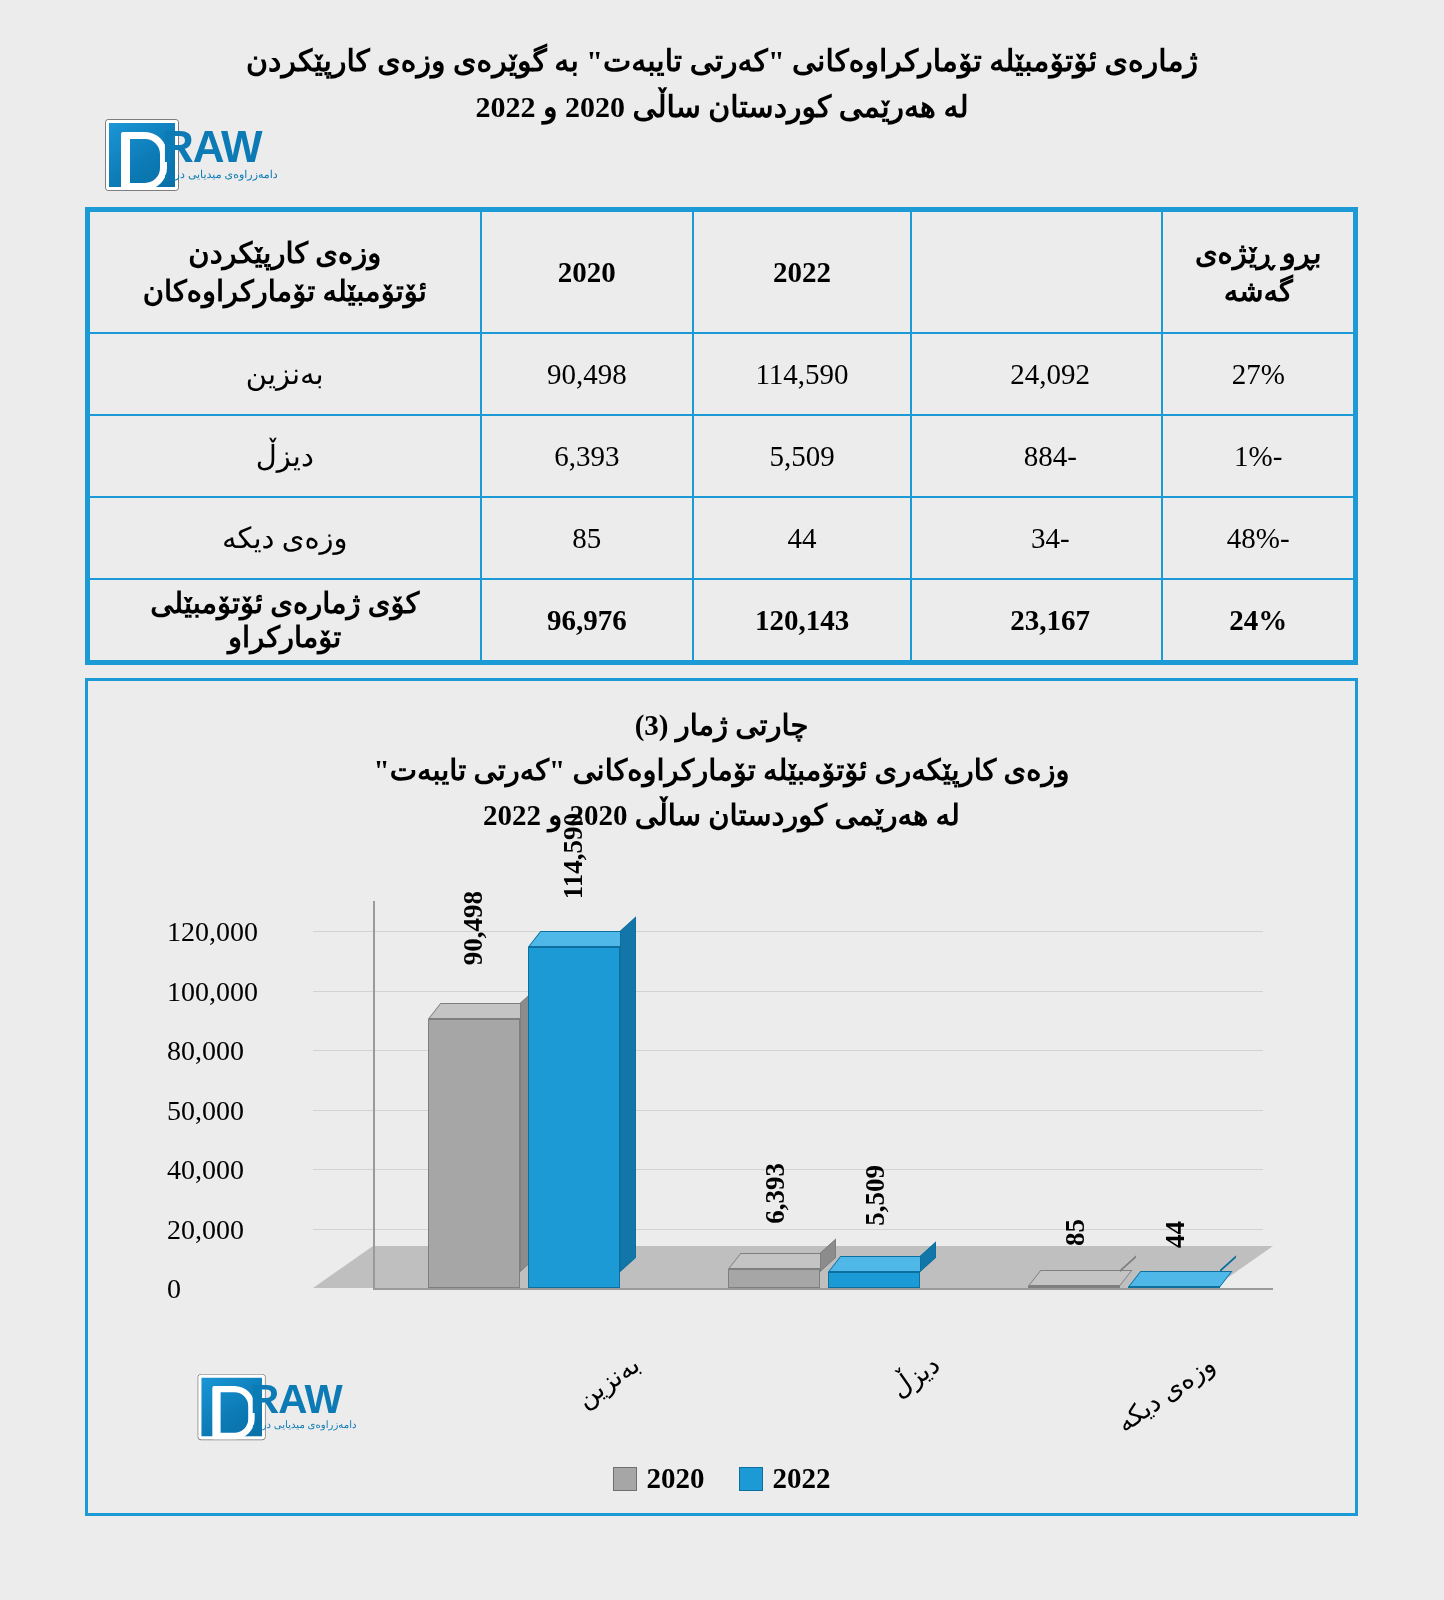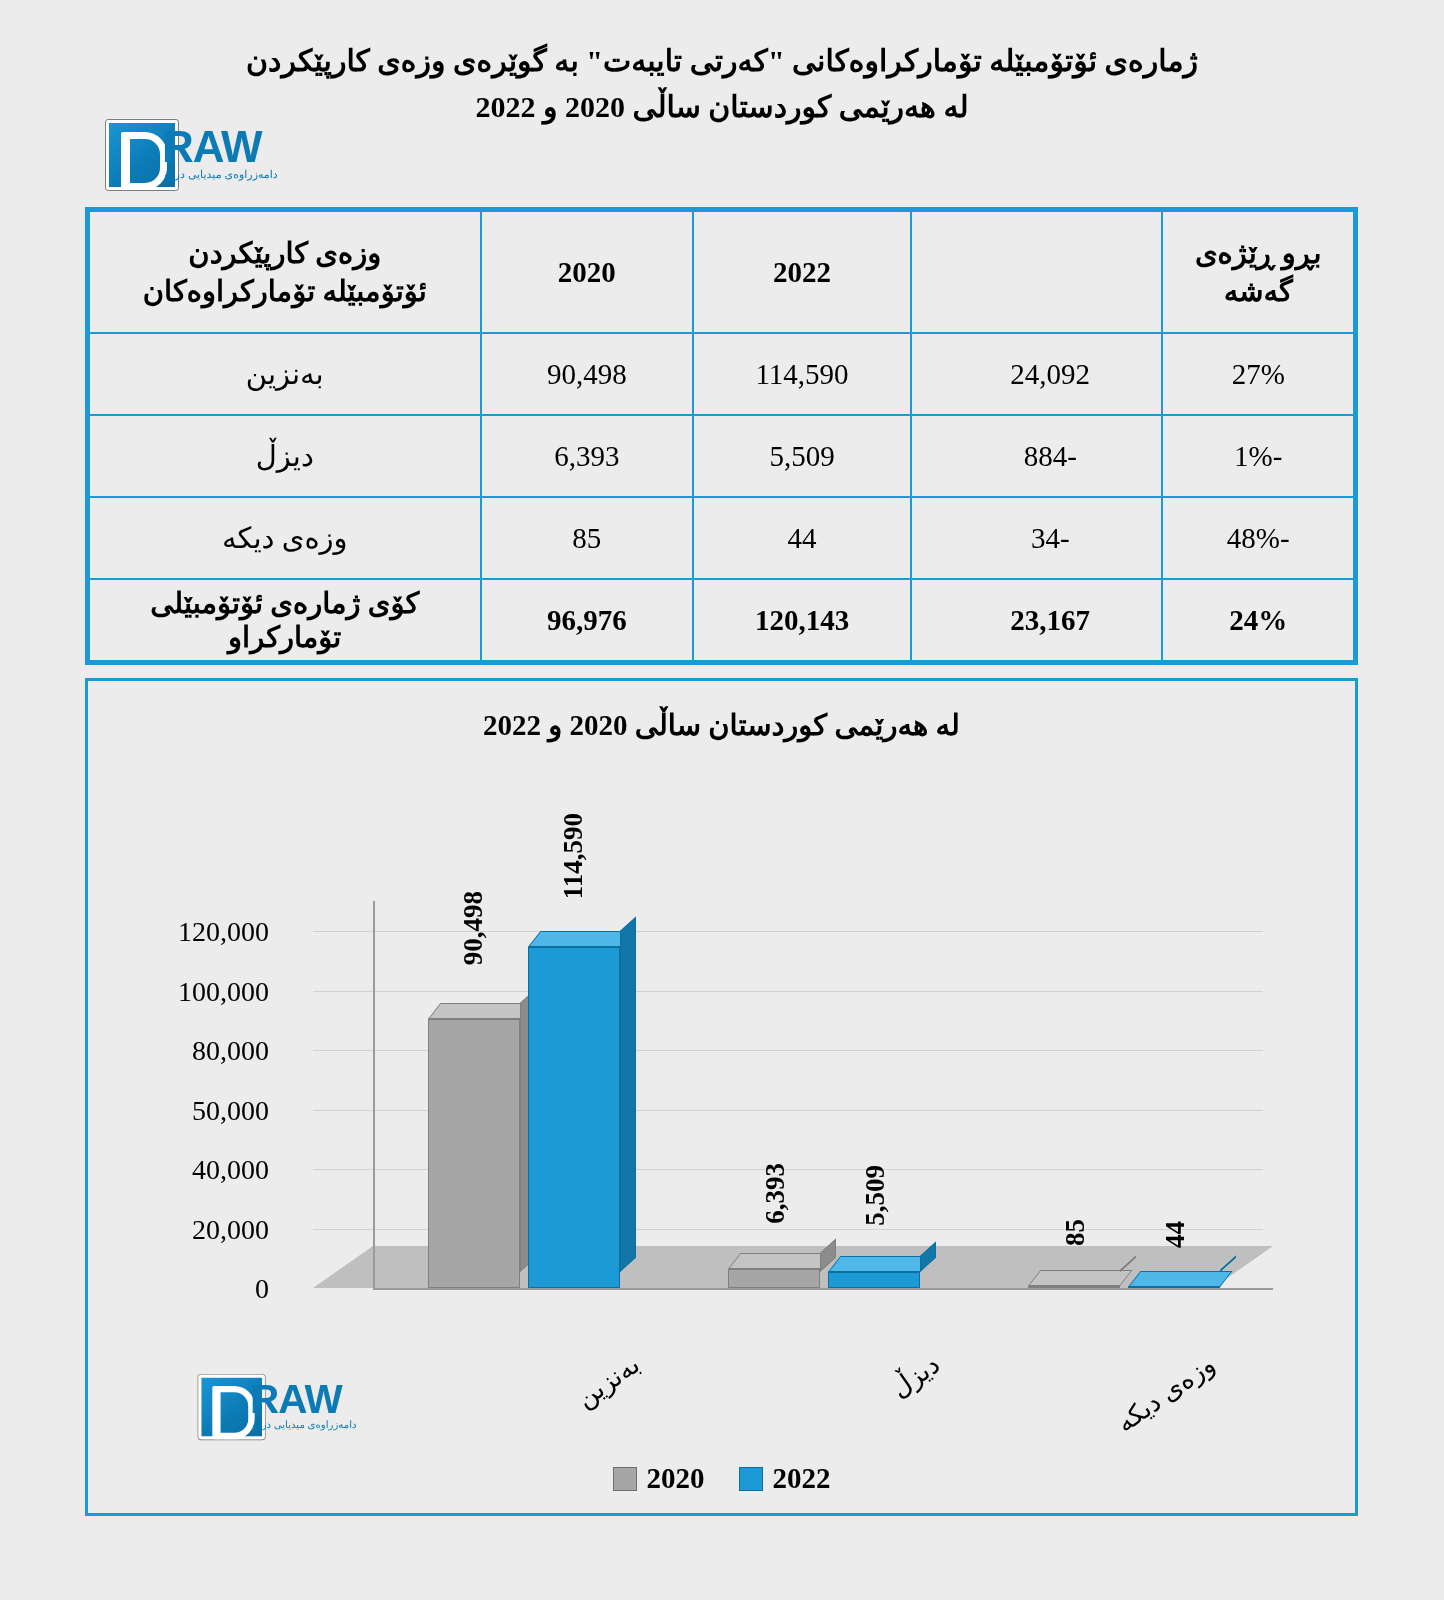--- a/index.html
+++ b/index.html
@@ -86,21 +86,21 @@
   }
   .chart-title{
     position:absolute;left:0;top:22px;width:100%;text-align:center;
     font-weight:bold;font-size:29px;line-height:45px;
   }
   .plot{
     position:absolute;left:0;top:220px;width:1273px;height:560px;
   }
   
   .ylab{
-    position:absolute;right:1092px;width:150px;text-align:right;
+    position:absolute;right:1044px;width:150px;text-align:left;
     font-size:28px;font-family:"Liberation Serif", serif;
   }
   
   .gridline{
     position:absolute;left:225px;width:950px;height:1px;background:#d2d2d2;
   }
   .floor{
     position:absolute;left:225px;top:345px;width:960px;height:90px;
     background:#bfbfbf;
     clip-path:polygon(0 42px,60px 0,960px 0,900px 42px);
@@ -231,20 +231,22 @@
 
     <div class="logo logo-chart">
       <div class="lg-inner">
         <div class="sq"></div>
         <div class="word">RAW</div>
         <div class="sub">دامەزراوەی میدیایی دروو</div>
       </div>
     </div>
 
     <div class="chart-title">
+      <div>چارتی ژمار (3)</div>
+      <div>وزەی کارپێکەری ئۆتۆمبێلە تۆمارکراوەکانی "کەرتی تایبەت"</div>
       <div>لە هەرێمی کوردستان ساڵی 2020 و 2022</div>
     </div>
 
     <div class="plot">
 
       <div class="gridline" style="top:30px;"></div>
       <div class="gridline" style="top:90px;"></div>
       <div class="gridline" style="top:149px;"></div>
       <div class="gridline" style="top:209px;"></div>
       <div class="gridline" style="top:268px;"></div>

